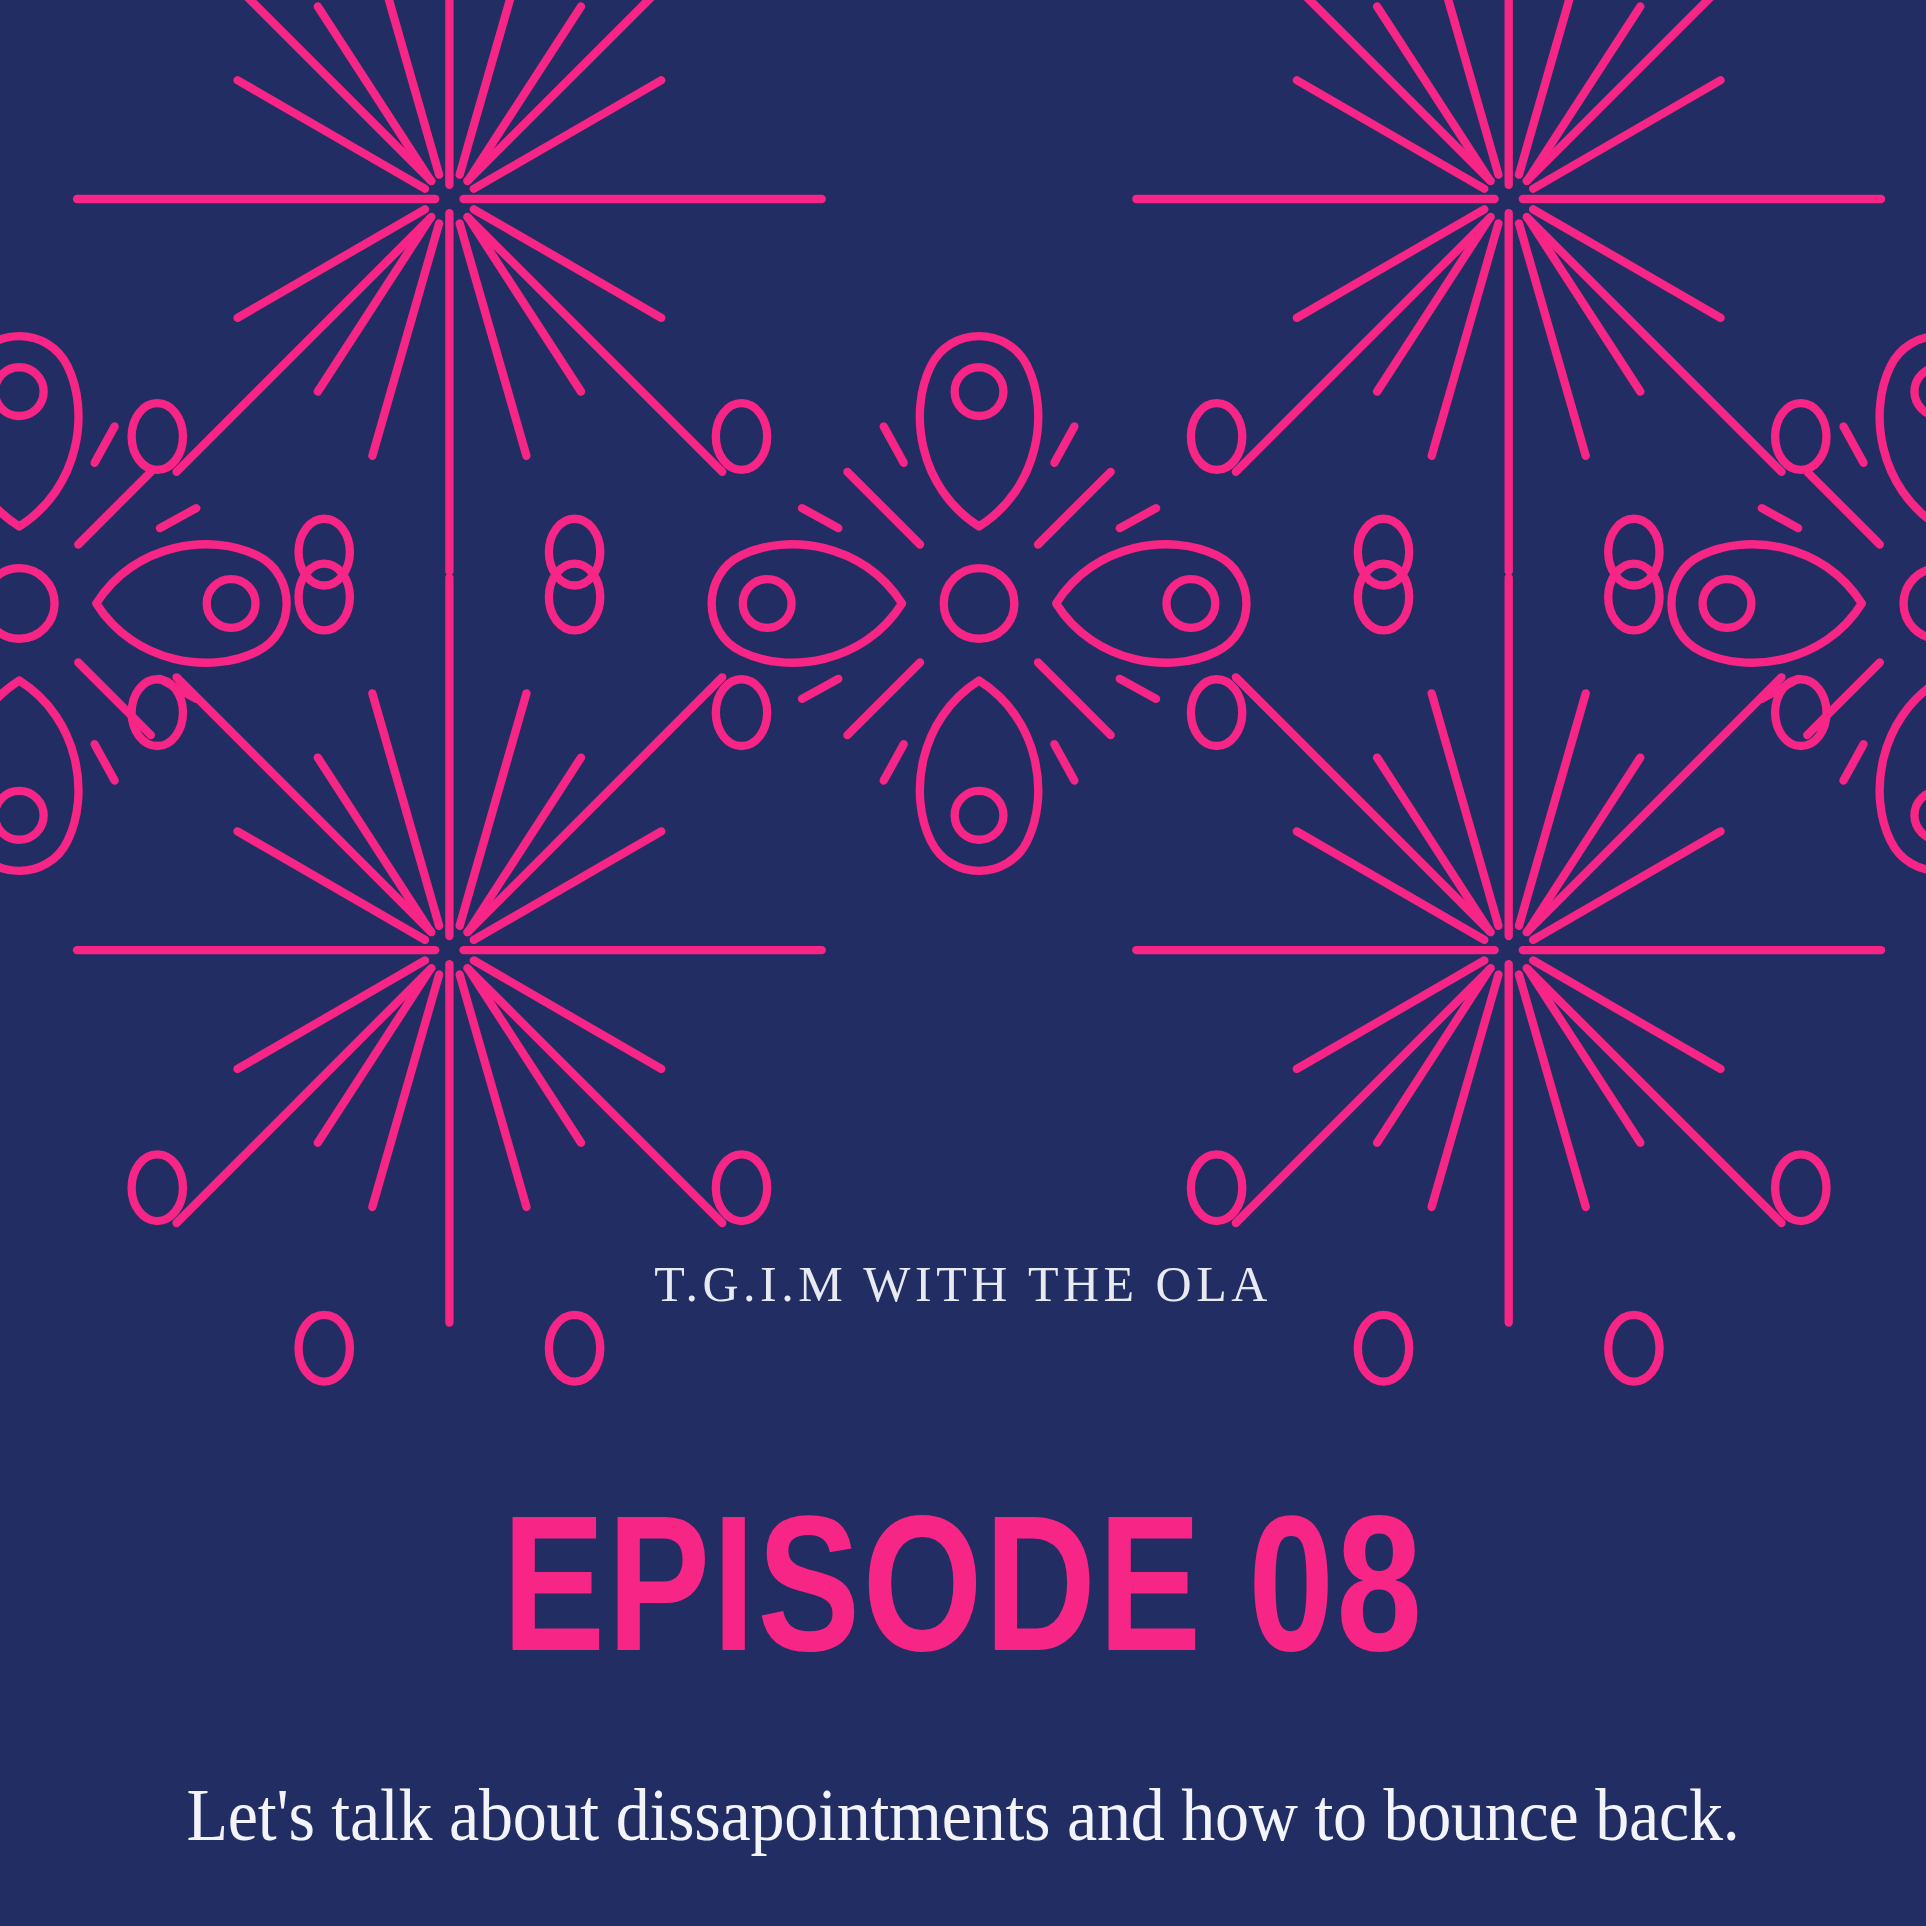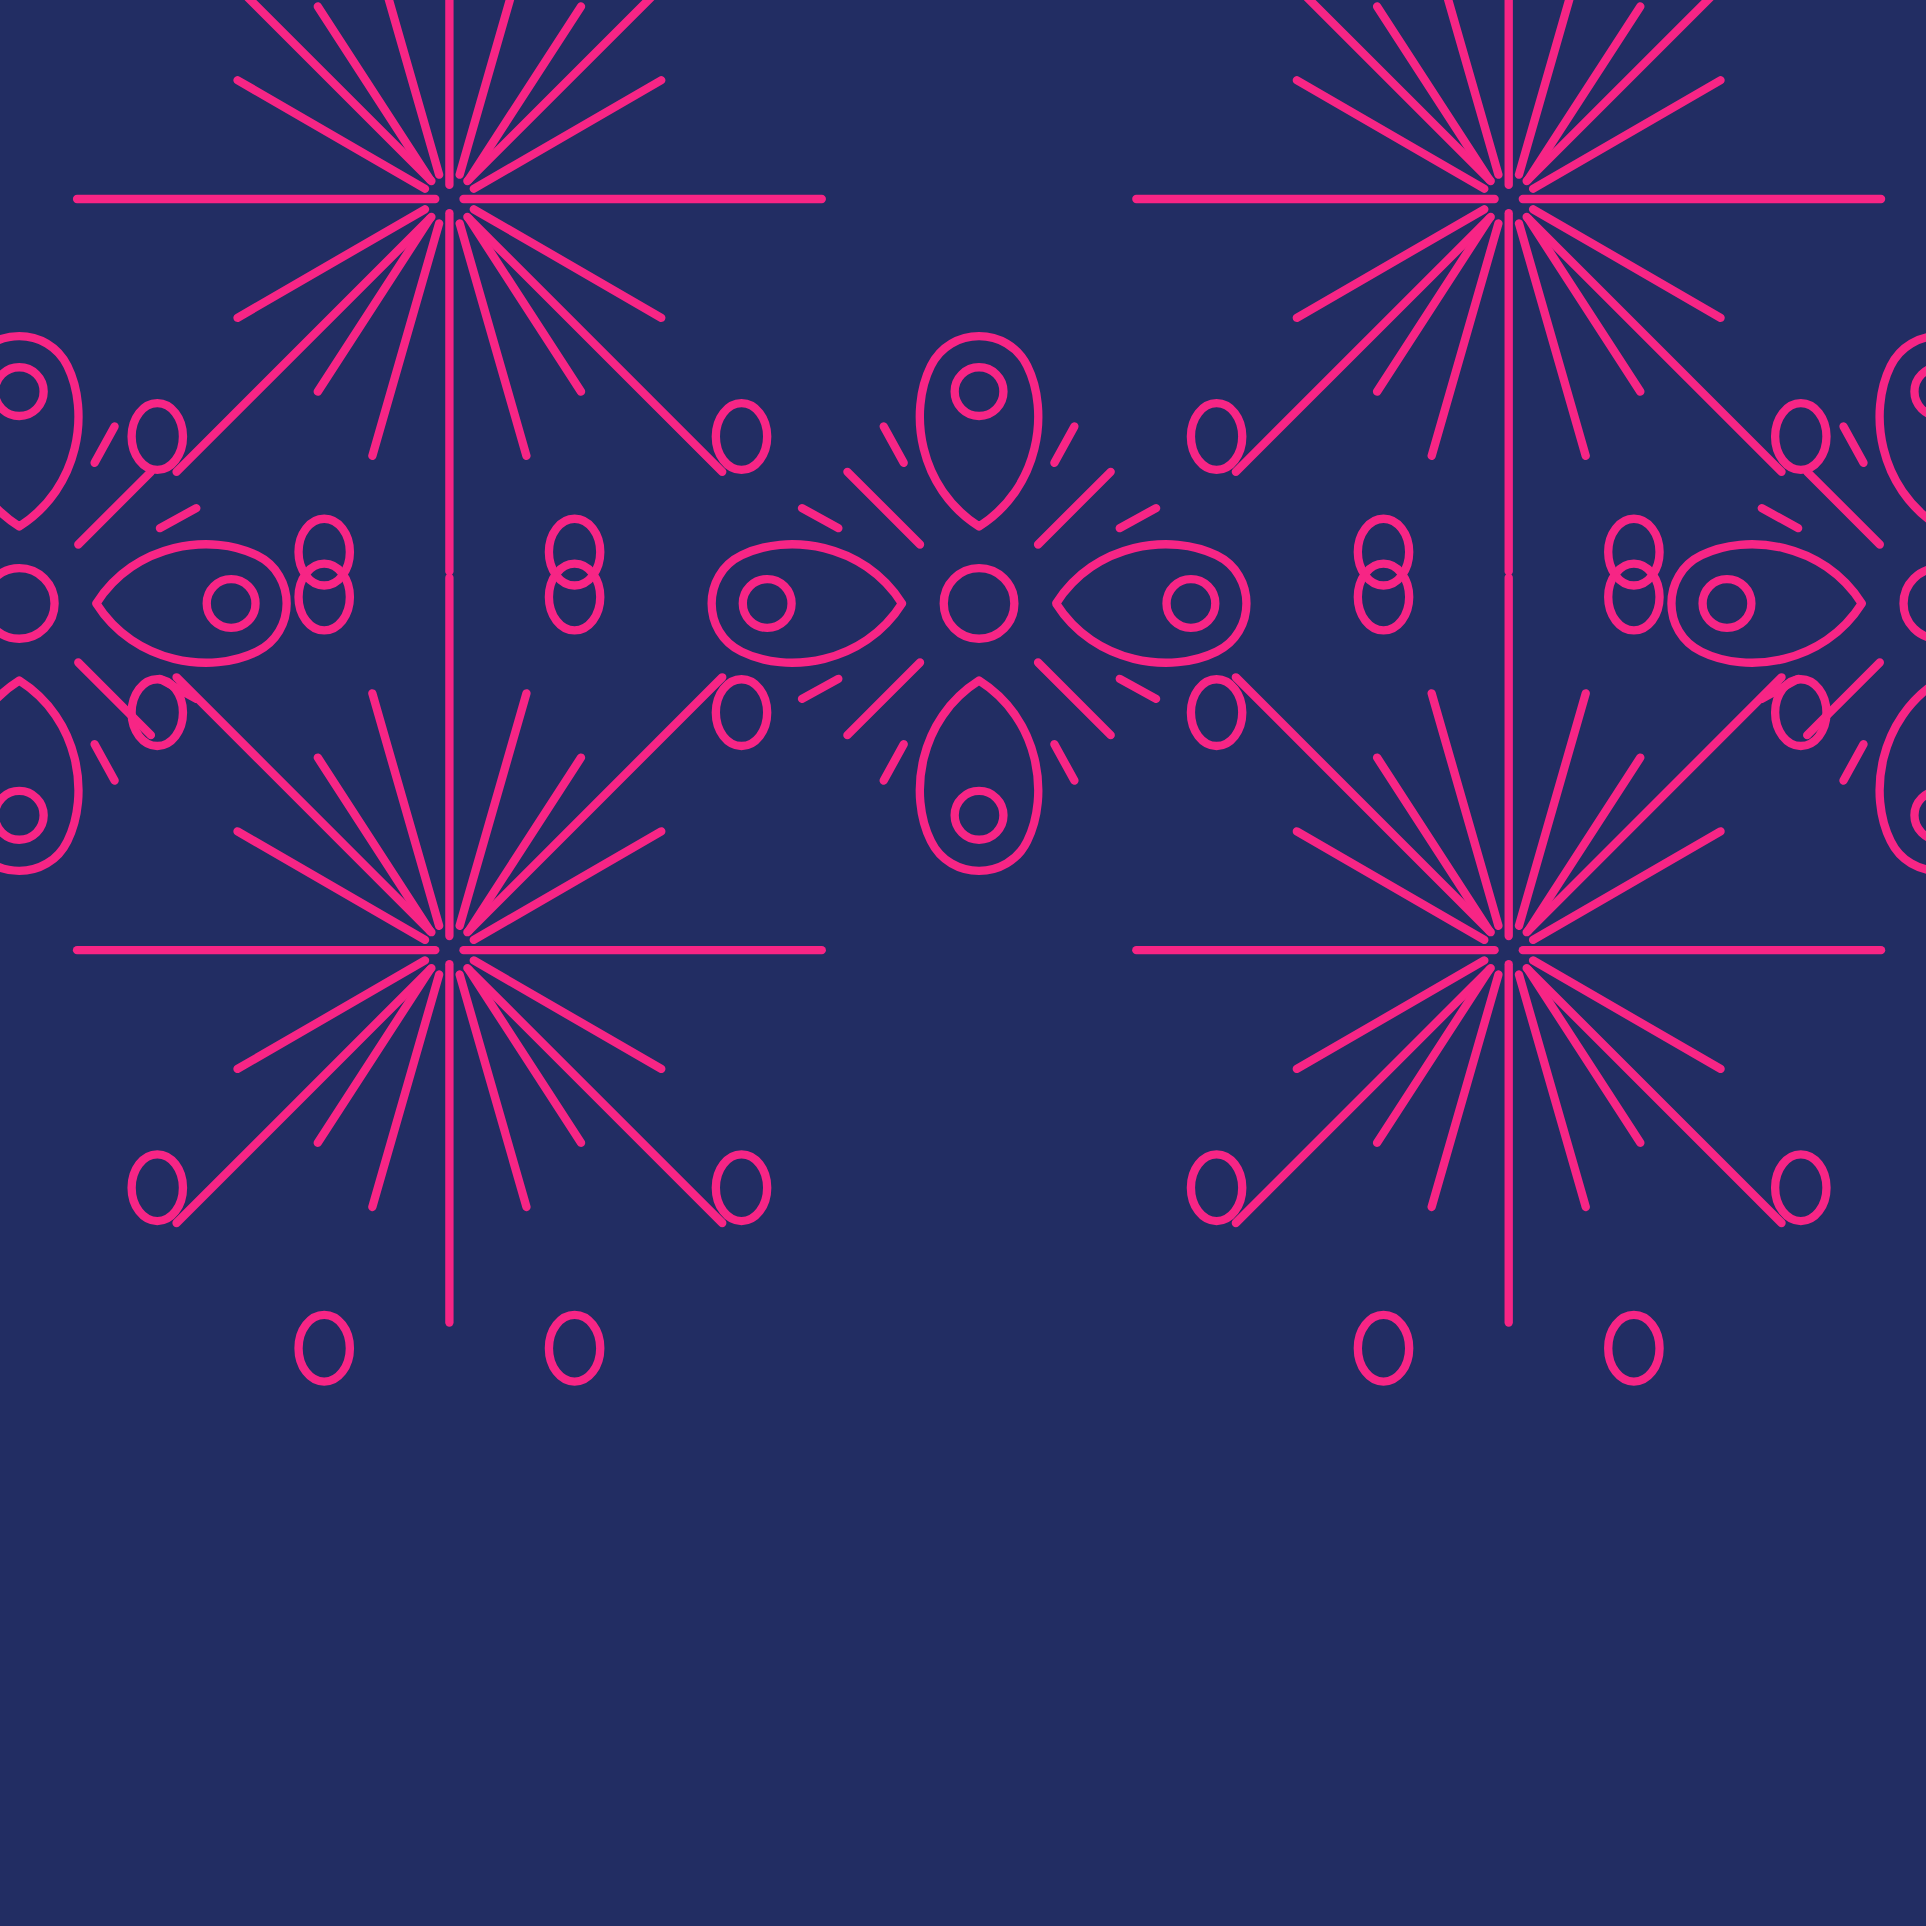--- a/index.html
+++ b/index.html
@@ -192,15 +192,20 @@
     <use href="#starburst" x="0" y="0" transform="translate(700,310)"></use>
     <use href="#starburst" x="0" y="0" transform="translate(2350,310)"></use>
     <use href="#starburst" x="0" y="0" transform="translate(700,1480)"></use>
     <use href="#starburst" x="0" y="0" transform="translate(2350,1480)"></use>
 
     <use href="#flower" transform="translate(1525,940)"></use>
     <use href="#flower" transform="translate(30,940)"></use>
     <use href="#flower" transform="translate(3020,940)"></use>
   </svg>
 
+  <div class="text-stack">
+    <div class="show-name">T.G.I.M WITH THE OLA</div>
+    <div class="episode-title">EPISODE 08</div>
+    <div class="episode-subtitle">Let's talk about dissapointments and how to bounce back.</div>
+  </div>
 
 </div>
 
 
 </body></html>

